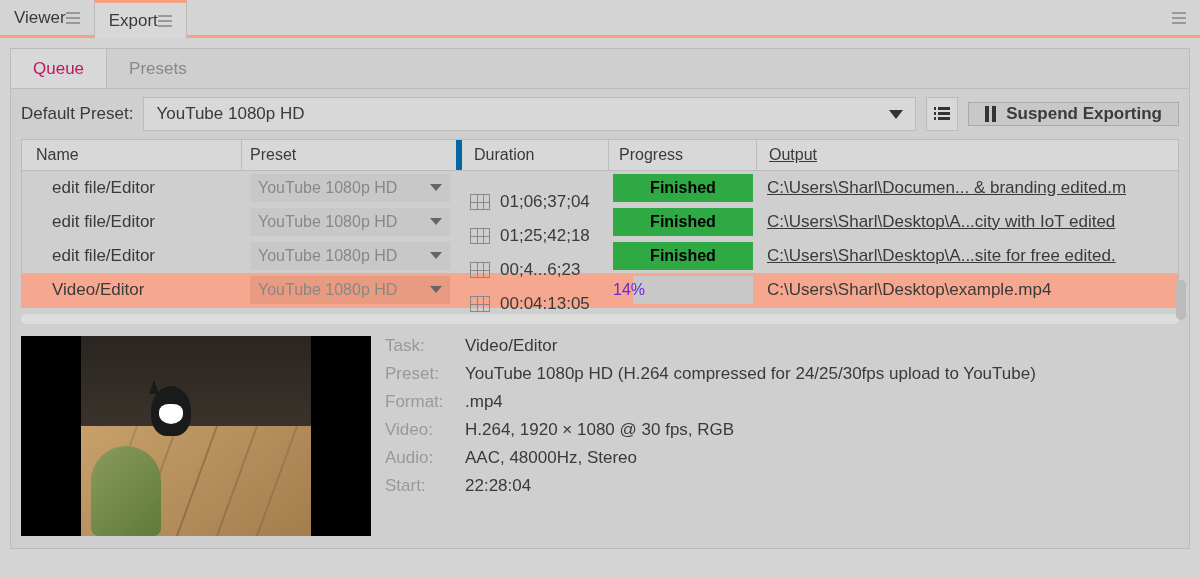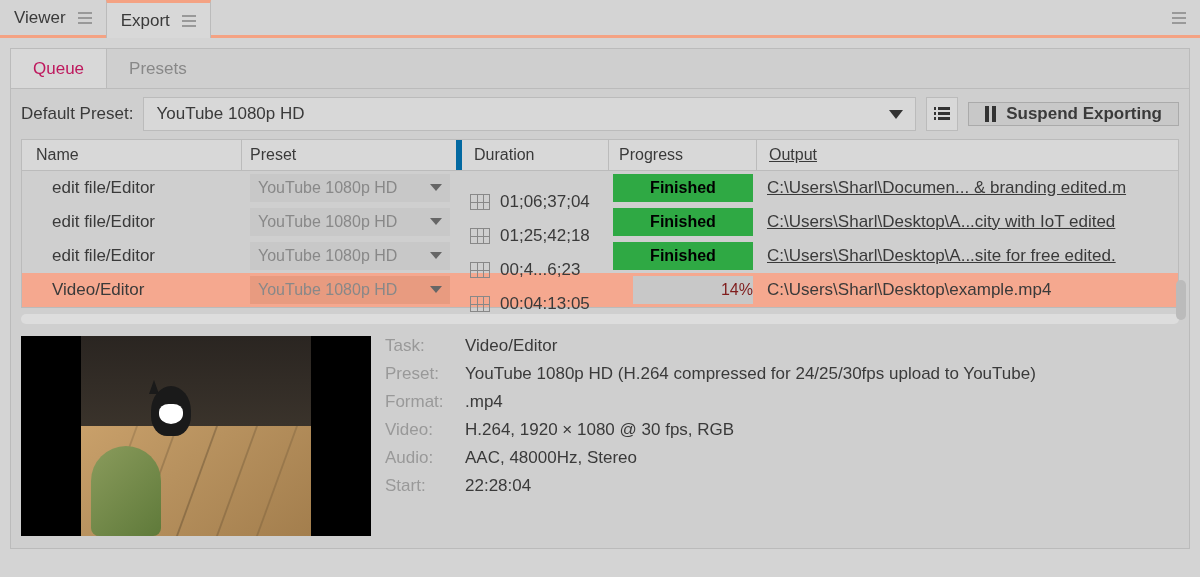--- a/index.html
+++ b/index.html
@@ -22,21 +22,20 @@
   border-bottom: 3px solid #f4a283;
   position: relative;
 }
 .top-tab {
   display: flex;
   align-items: center;
   padding: 12px 14px;
   height: 100%;
   font-size: 17px;
   color: #3a3a3a;
-  gap: 12px;
   cursor: pointer;
 }
 .top-tab.active {
   background: #d8d8d8;
   border-top: 3px solid #f4a283;
   border-left: 1px solid #bbb;
   border-right: 1px solid #bbb;
   margin-bottom: -3px;
   height: calc(100% + 3px);
 }
@@ -292,23 +291,23 @@
   line-height: 28px;
   font-size: 16px;
   font-weight: 600;
 }
 .progress-bar {
   height: 28px;
   background: #c8c8c8;
   position: relative;
   display: flex;
   align-items: center;
-  justify-content: flex-end;
+  justify-content: flex-start;
   font-size: 16px;
-  color: #7f1d1d;
+  color: #6d28d9;
 }
 .progress-fill {
   position: absolute;
   left: 0;
   top: 0;
   bottom: 0;
   width: 14%;
   background: #f5a88f;
 }
 .progress-text {

